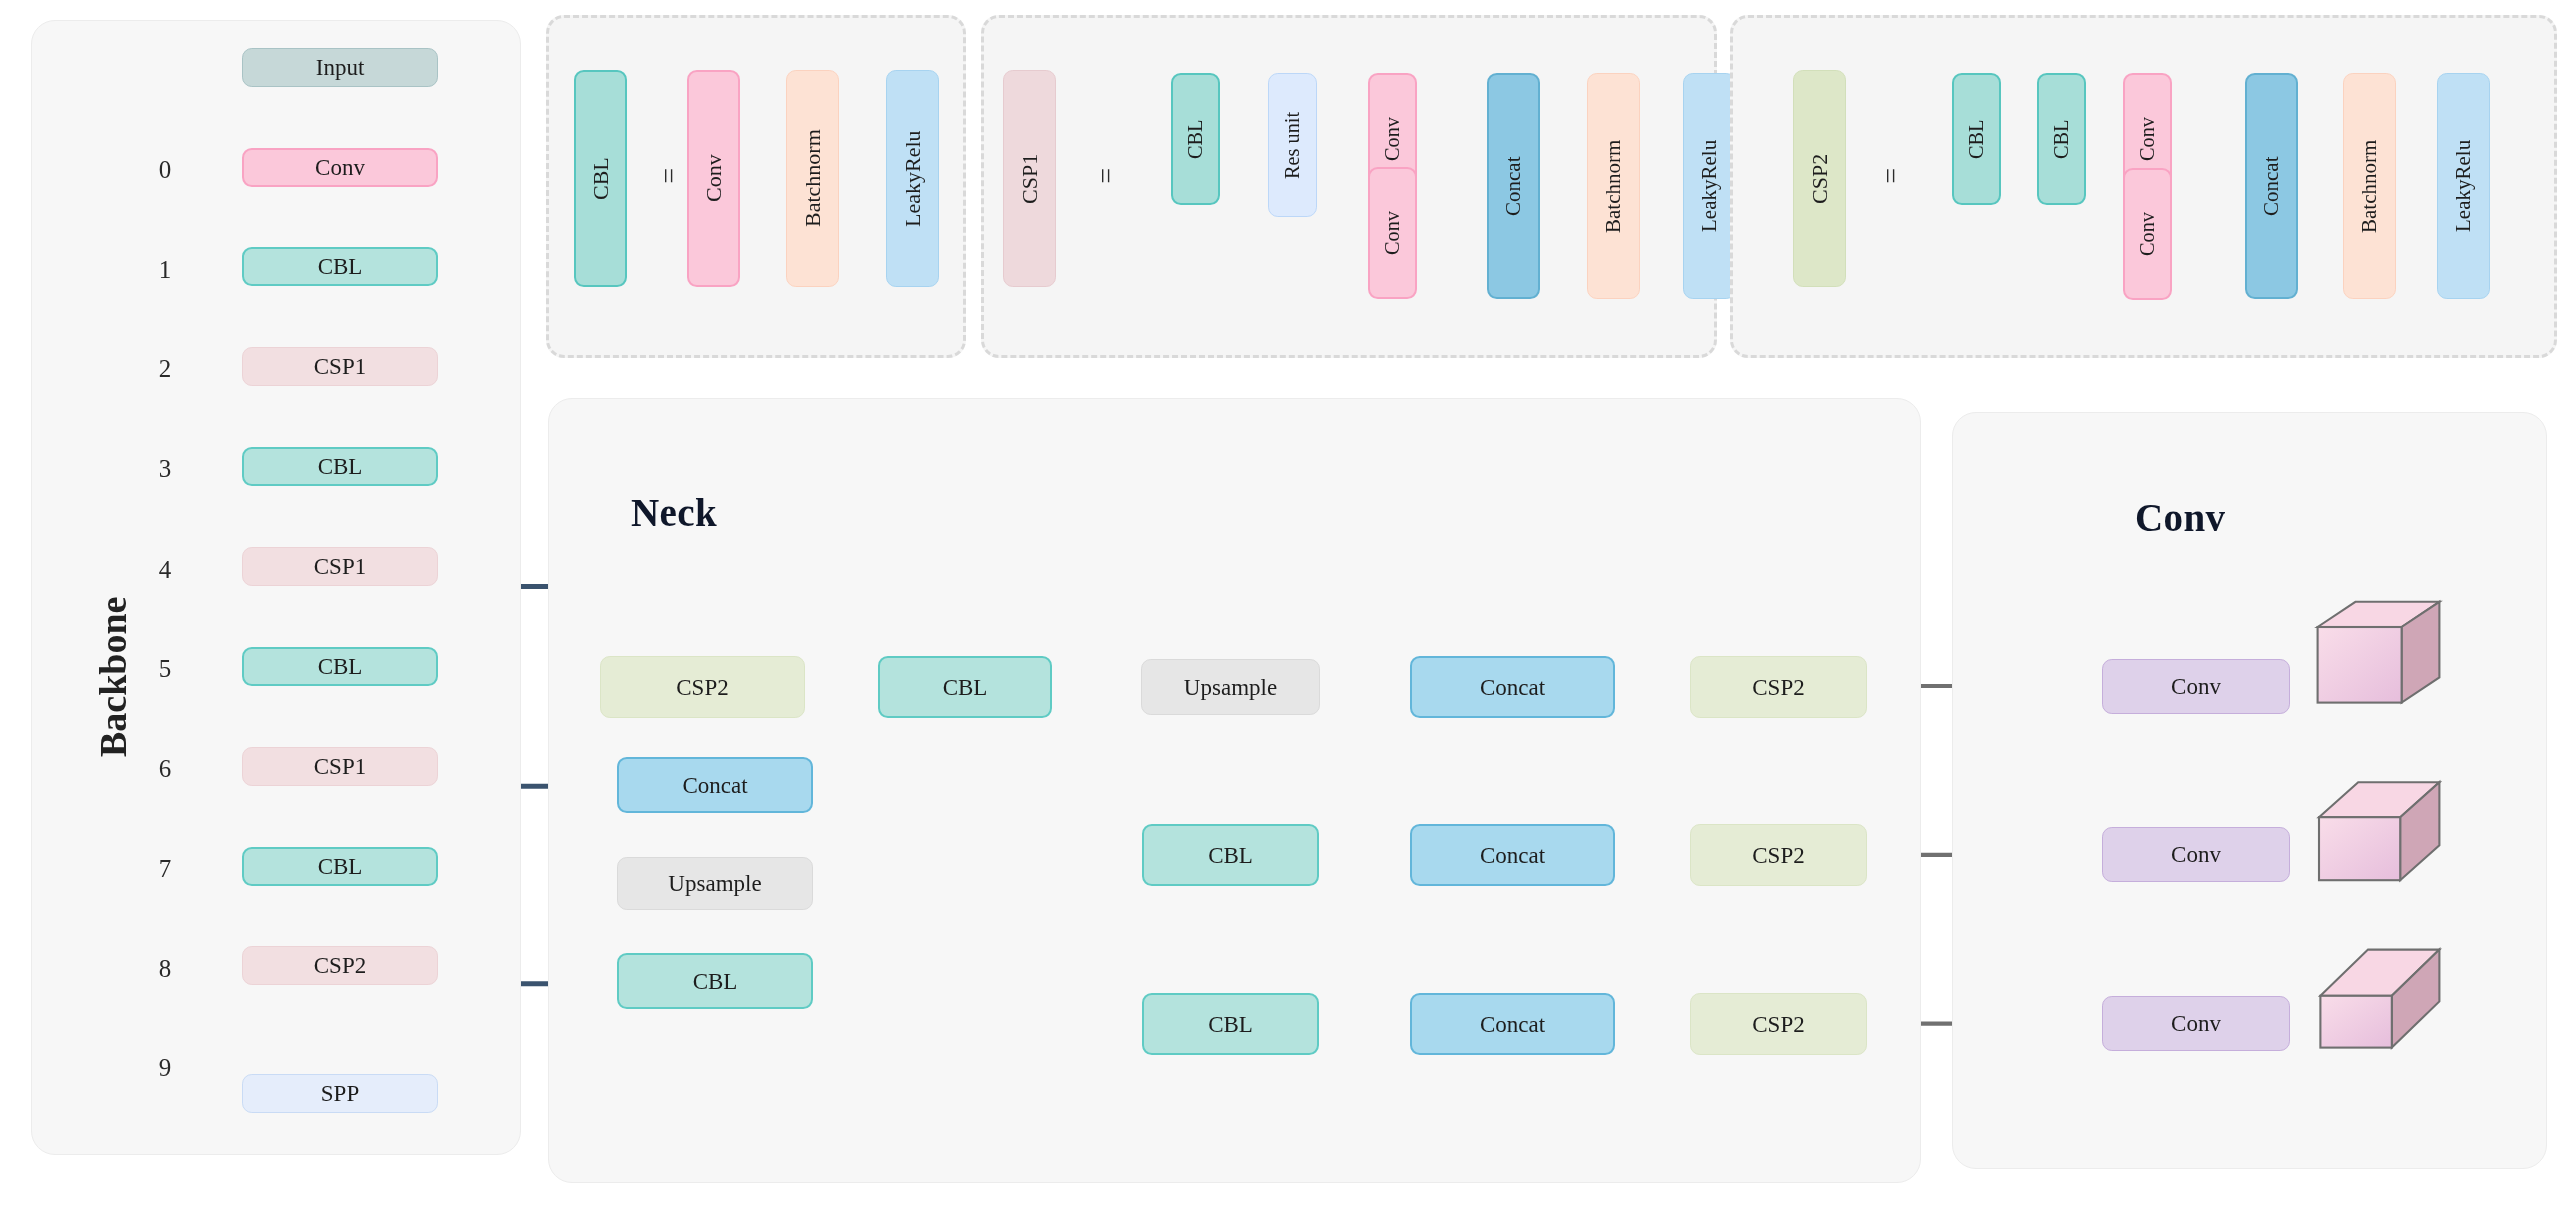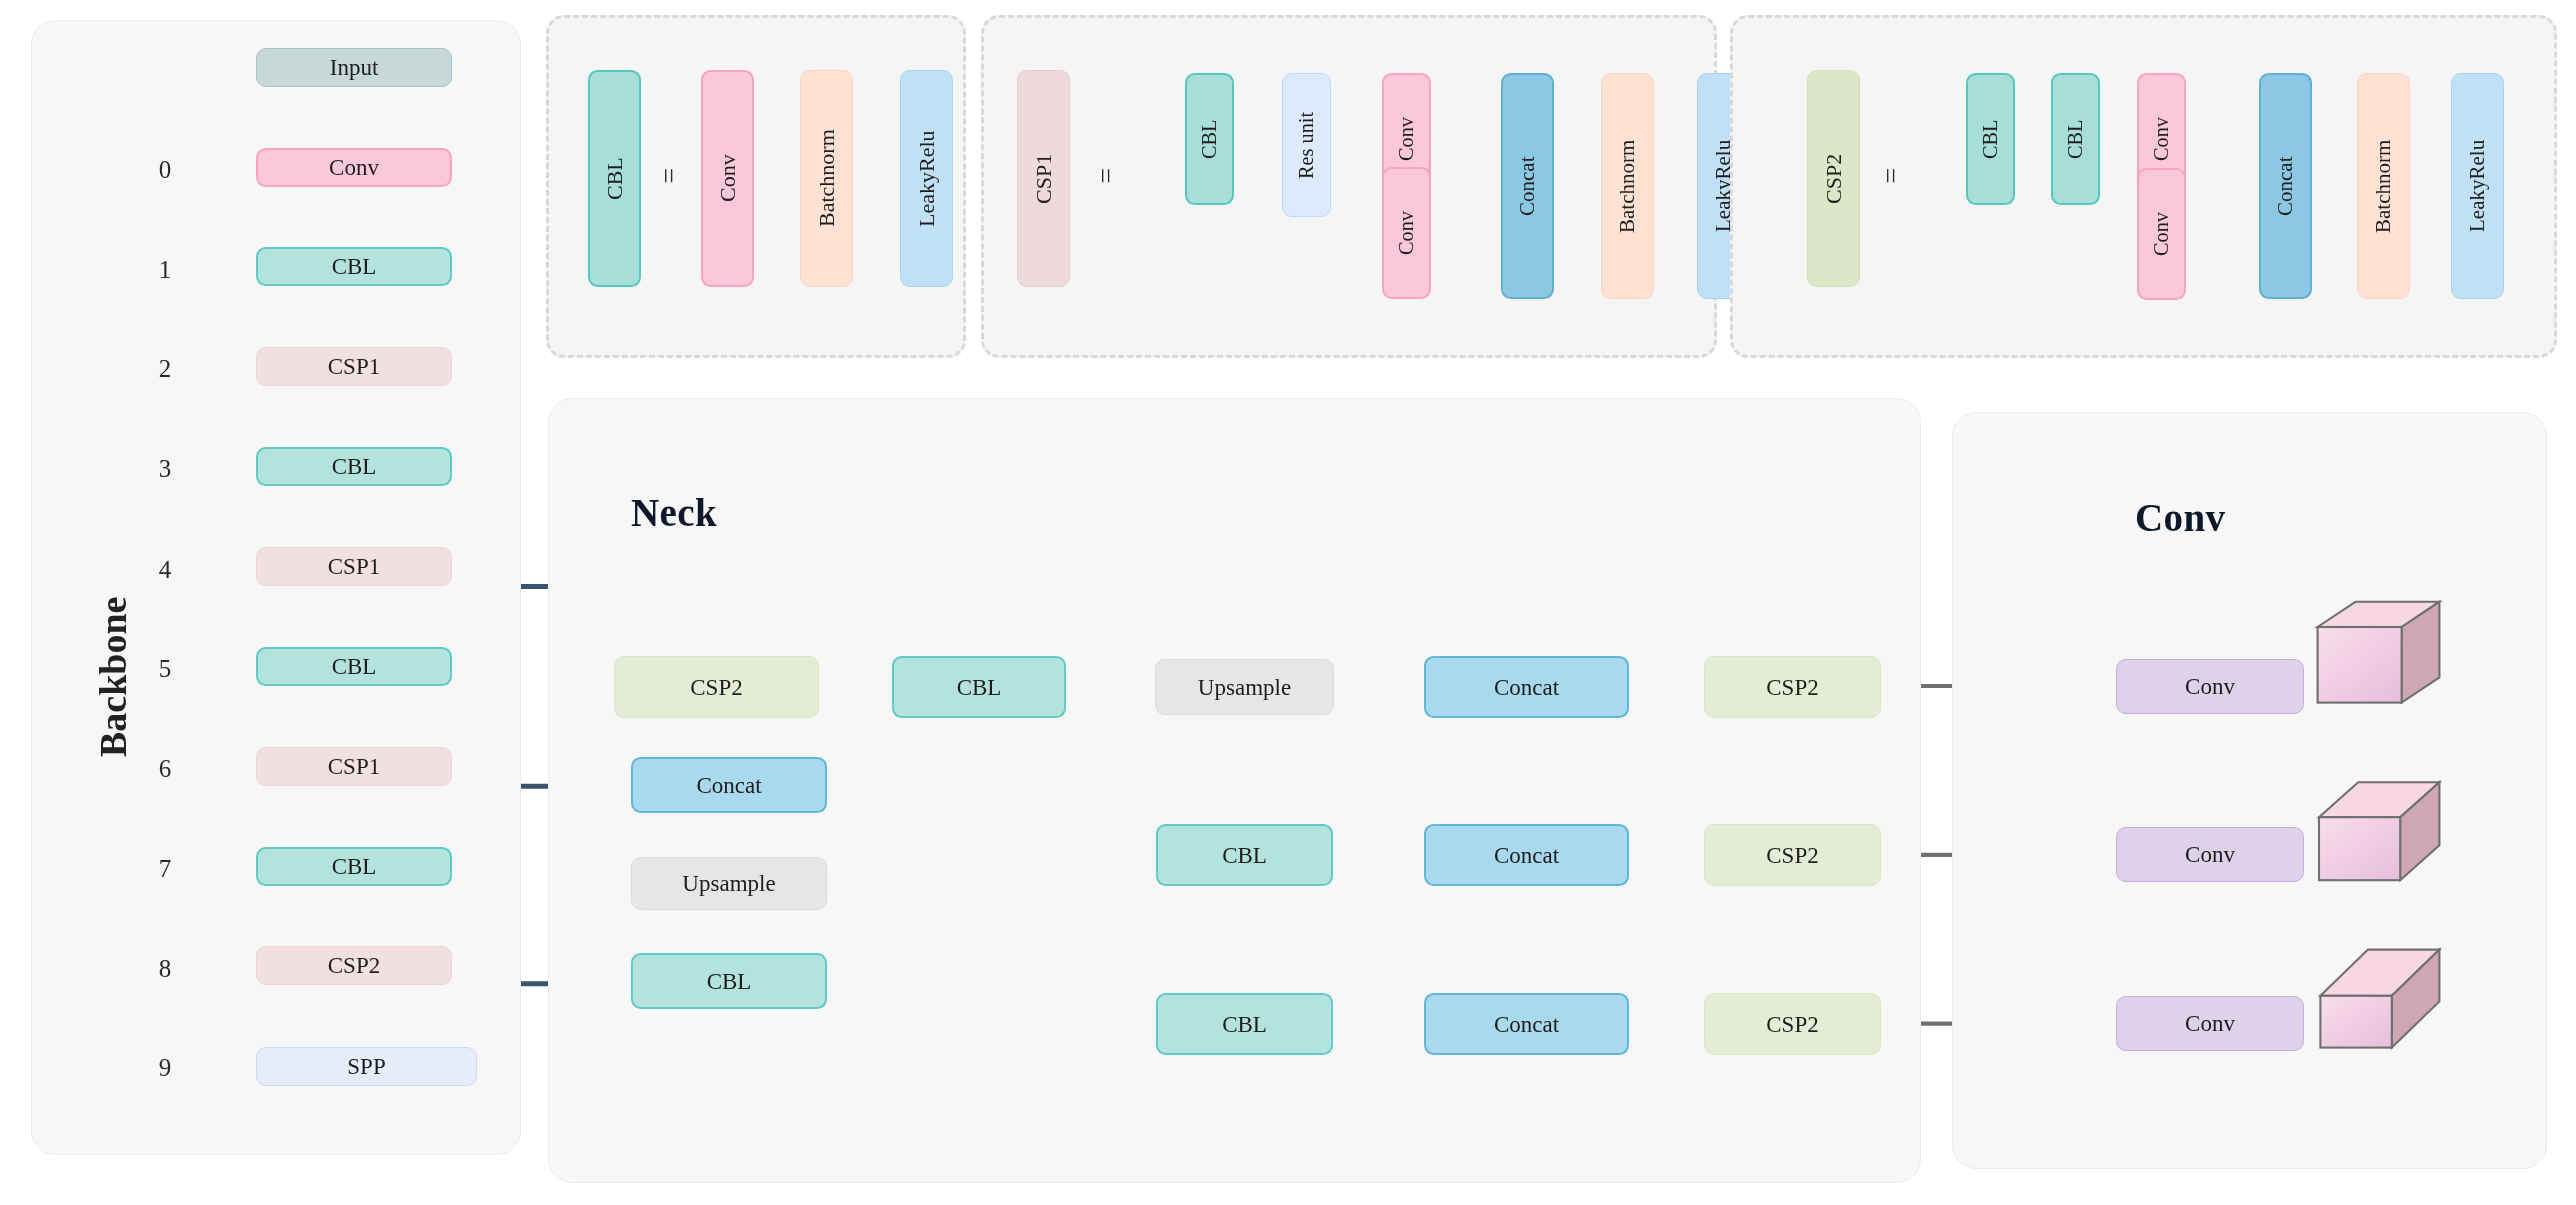--- a/index.html
+++ b/index.html
@@ -46,21 +46,20 @@
   
   .node {
     position: absolute;
     display: flex; align-items: center; justify-content: center;
     border-radius: 9.8px;
     font-size: 23px;
     color: #1d1d1d;
     text-align: right;
     line-height: 1;
     white-space: nowrap;
-    margin-left: 14px;
   }
   .node.vert { writing-mode: vertical-rl; transform: rotate(180deg); }
 
   .idx {
     position: absolute;
     font-size: 25px; color: #2a2a2a;
     text-align: center; width: 28px;
   }
   .eqsign {
     position: absolute;
@@ -231,21 +230,21 @@
 
   <div class="node c-conv" style="left:242px; top:148px; width:196px; height:39px;">Conv</div>
   <div class="node c-cbl" style="left:242px; top:247px; width:196px; height:39px;">CBL</div>
   <div class="node c-csp1" style="left:242px; top:347px; width:196px; height:39px;">CSP1</div>
   <div class="node c-cbl" style="left:242px; top:447px; width:196px; height:39px;">CBL</div>
   <div class="node c-csp1" style="left:242px; top:547px; width:196px; height:39px;">CSP1</div>
   <div class="node c-cbl" style="left:242px; top:647px; width:196px; height:39px;">CBL</div>
   <div class="node c-csp1" style="left:242px; top:747px; width:196px; height:39px;">CSP1</div>
   <div class="node c-cbl" style="left:242px; top:847px; width:196px; height:39px;">CBL</div>
   <div class="node c-csp1" style="left:242px; top:946px; width:196px; height:39px;">CSP2</div>
-  <div class="node c-spp" style="left:242px; top:1047px; width:221px; height:39px;font-family:Liberation Serif, serif;">SPP</div>
+  <div class="node c-spp" style="left:242px; top:1074px; width:196px; height:39px;font-family:Liberation Serif, serif;">SPP</div>
 
   <div class="panel dashed" style="left:546px; top:15.4px; width:420px; height:343px;"></div>
 
   <div class="node vert c-cbl-leg" style="left:574px; top:70px; width:53px; height:217px; font-size:22px;">CBL</div>
   <div class="eqsign" style="left:653px; top:168px;">=</div>
   <div class="node vert c-conv" style="left:687px; top:70px; width:53px; height:217px; font-size:22px;">Conv</div>
   <div class="node vert c-bn" style="left:786px; top:70px; width:53px; height:217px; font-size:22px;">Batchnorm</div>
   <div class="node vert c-lrelu" style="left:886px; top:70px; width:53px; height:217px; font-size:22px;">LeakyRelu</div>
 
   <div class="panel dashed" style="left:981px; top:15.4px; width:736px; height:343px;"></div>

